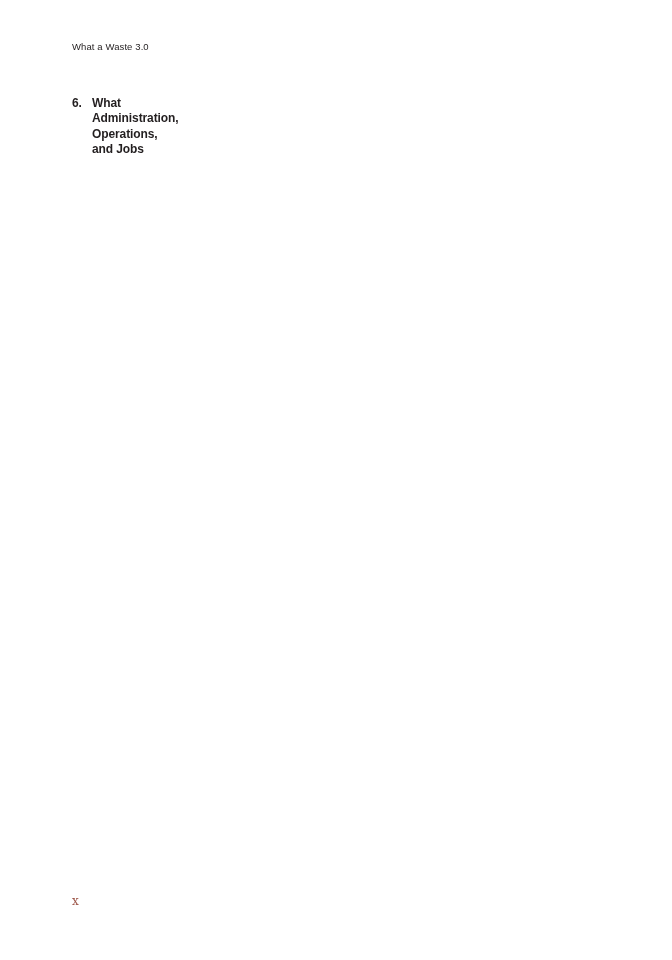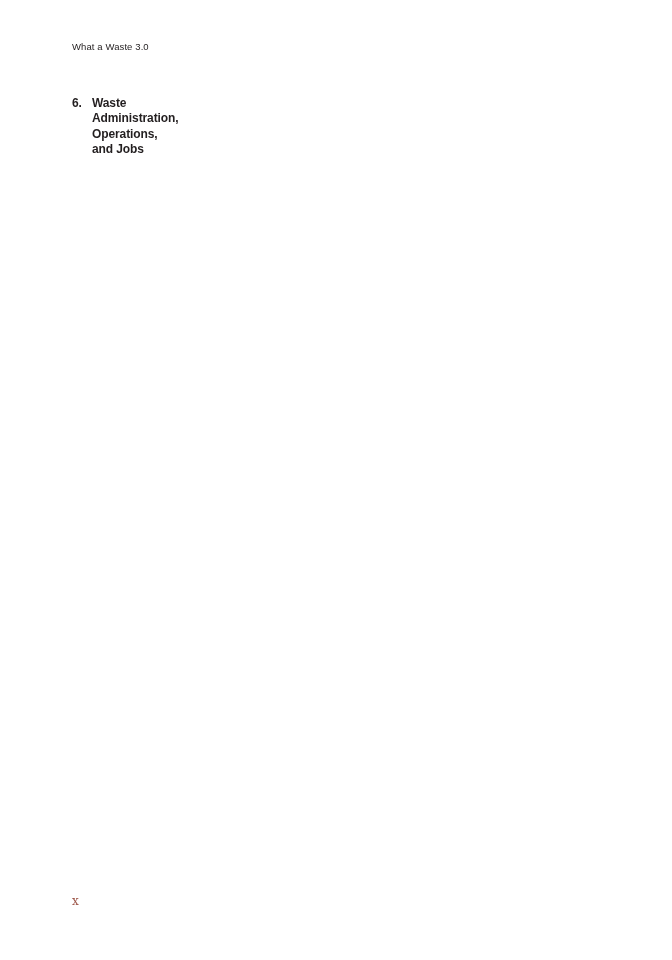--- a/index.html
+++ b/index.html
@@ -35,21 +35,21 @@
 <div class="page" style="color: rgb(35, 31, 32);">
   <div class="content">
 
     <div class="running-header">What a Waste 3.0</div>
 
     <div class="chapters" id="chapters">
         <div class="chapter">
           <div class="row ch-head">
             <div class="num">6.</div>
             <div class="title">
-              <div class="title-line">Waste Administration, Operations, and Jobs</div>
+              <div class="title-line">What Administration, Operations, and Jobs</div>
             </div>
             <div class="page">161</div>
           </div>
         </div>
       </div>
 
   </div>
 
   <div class="folio" style="color: rgb(158, 87, 74);">x</div>
 </div>

